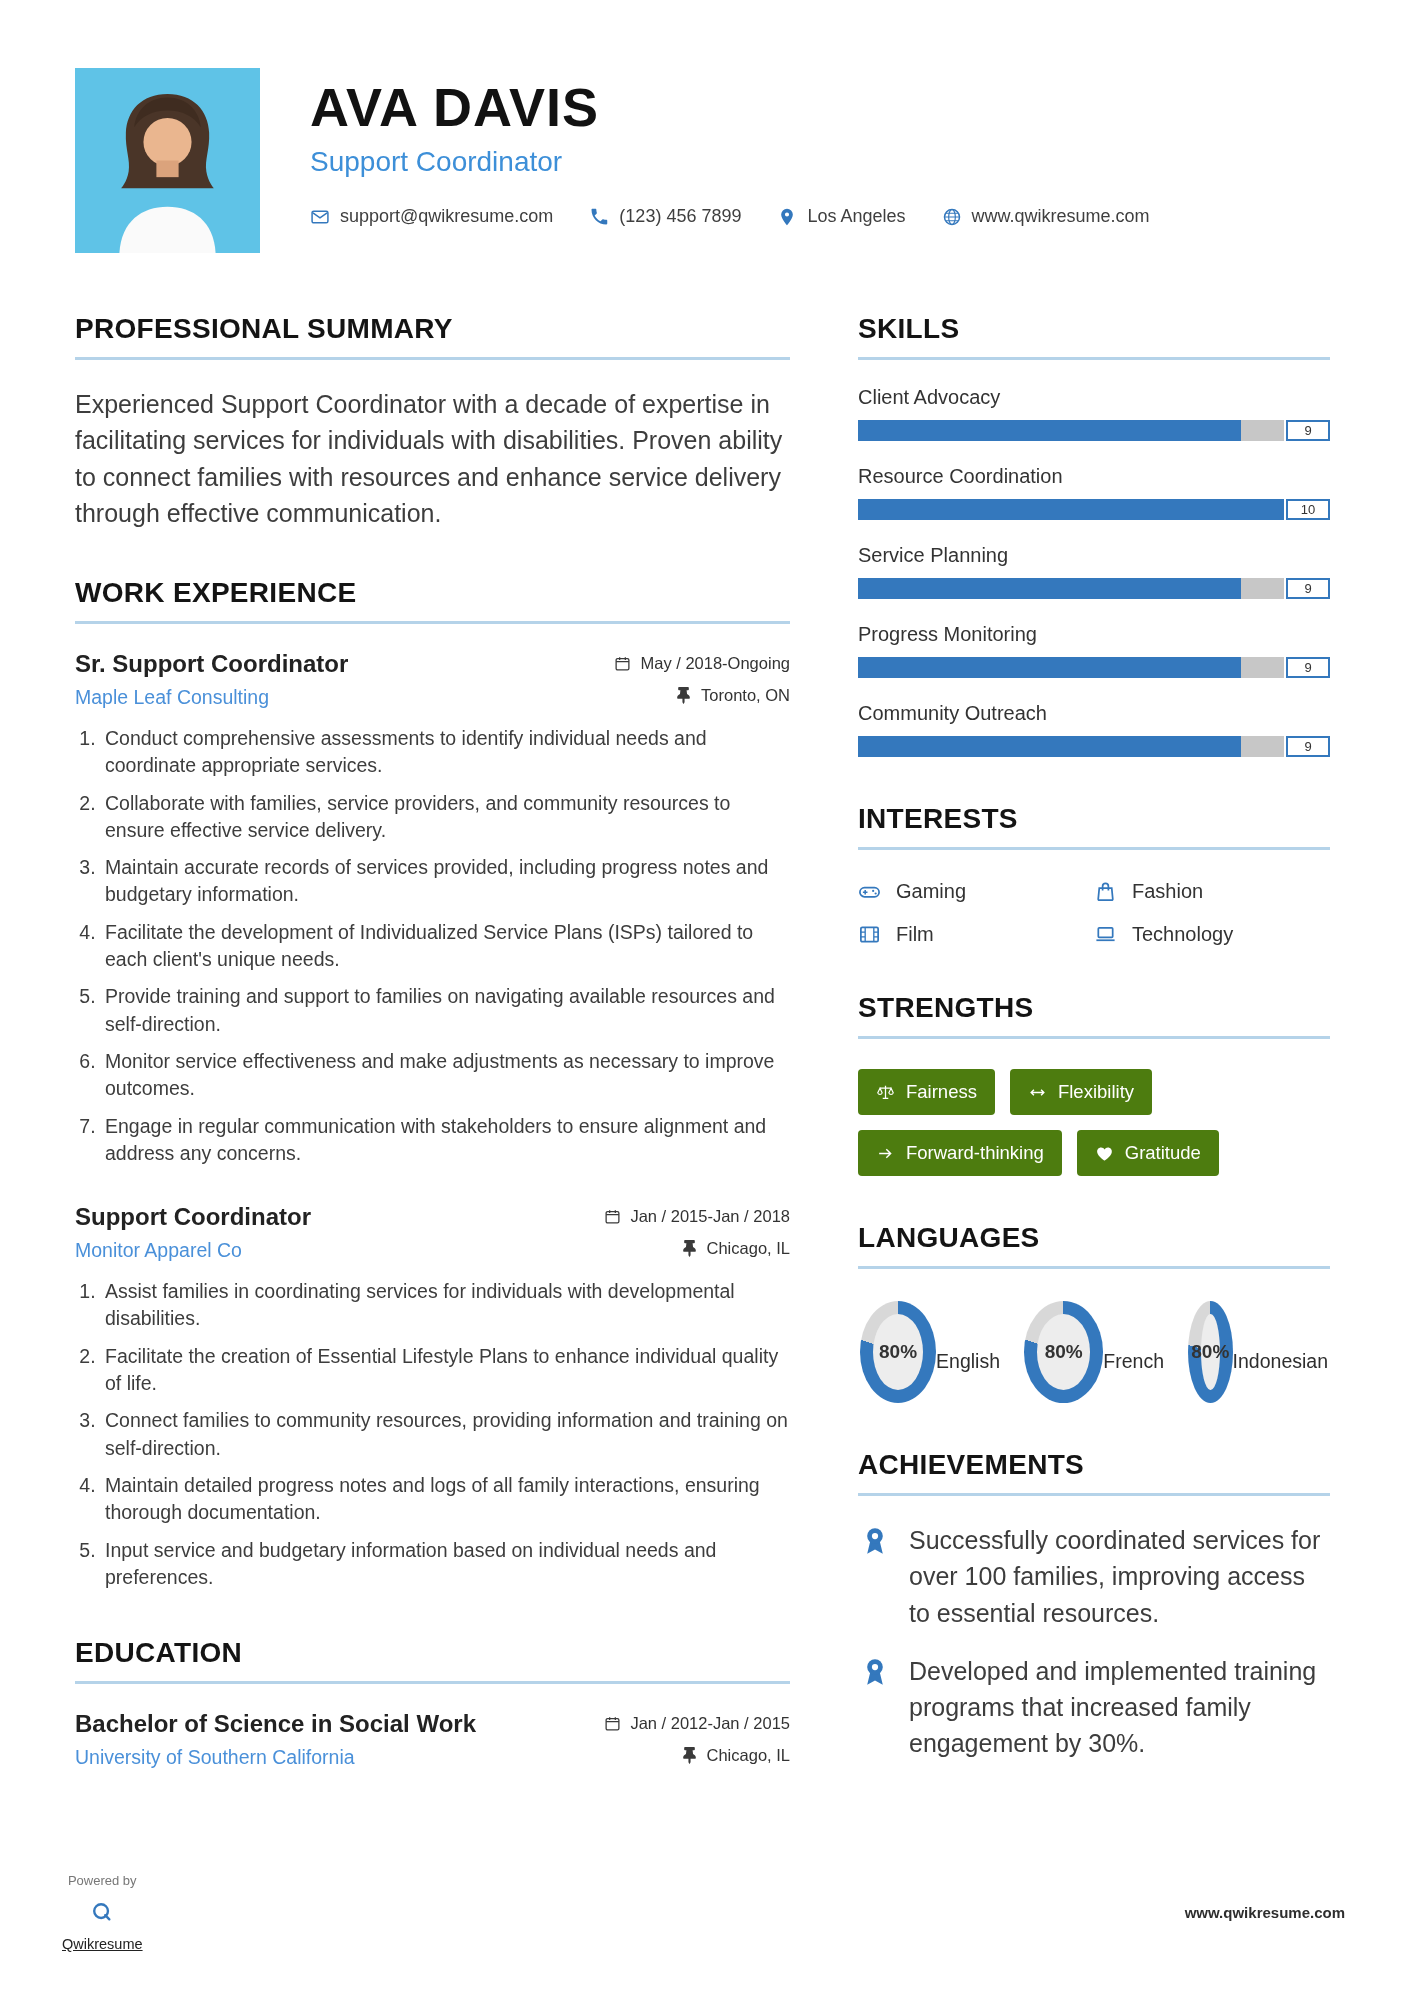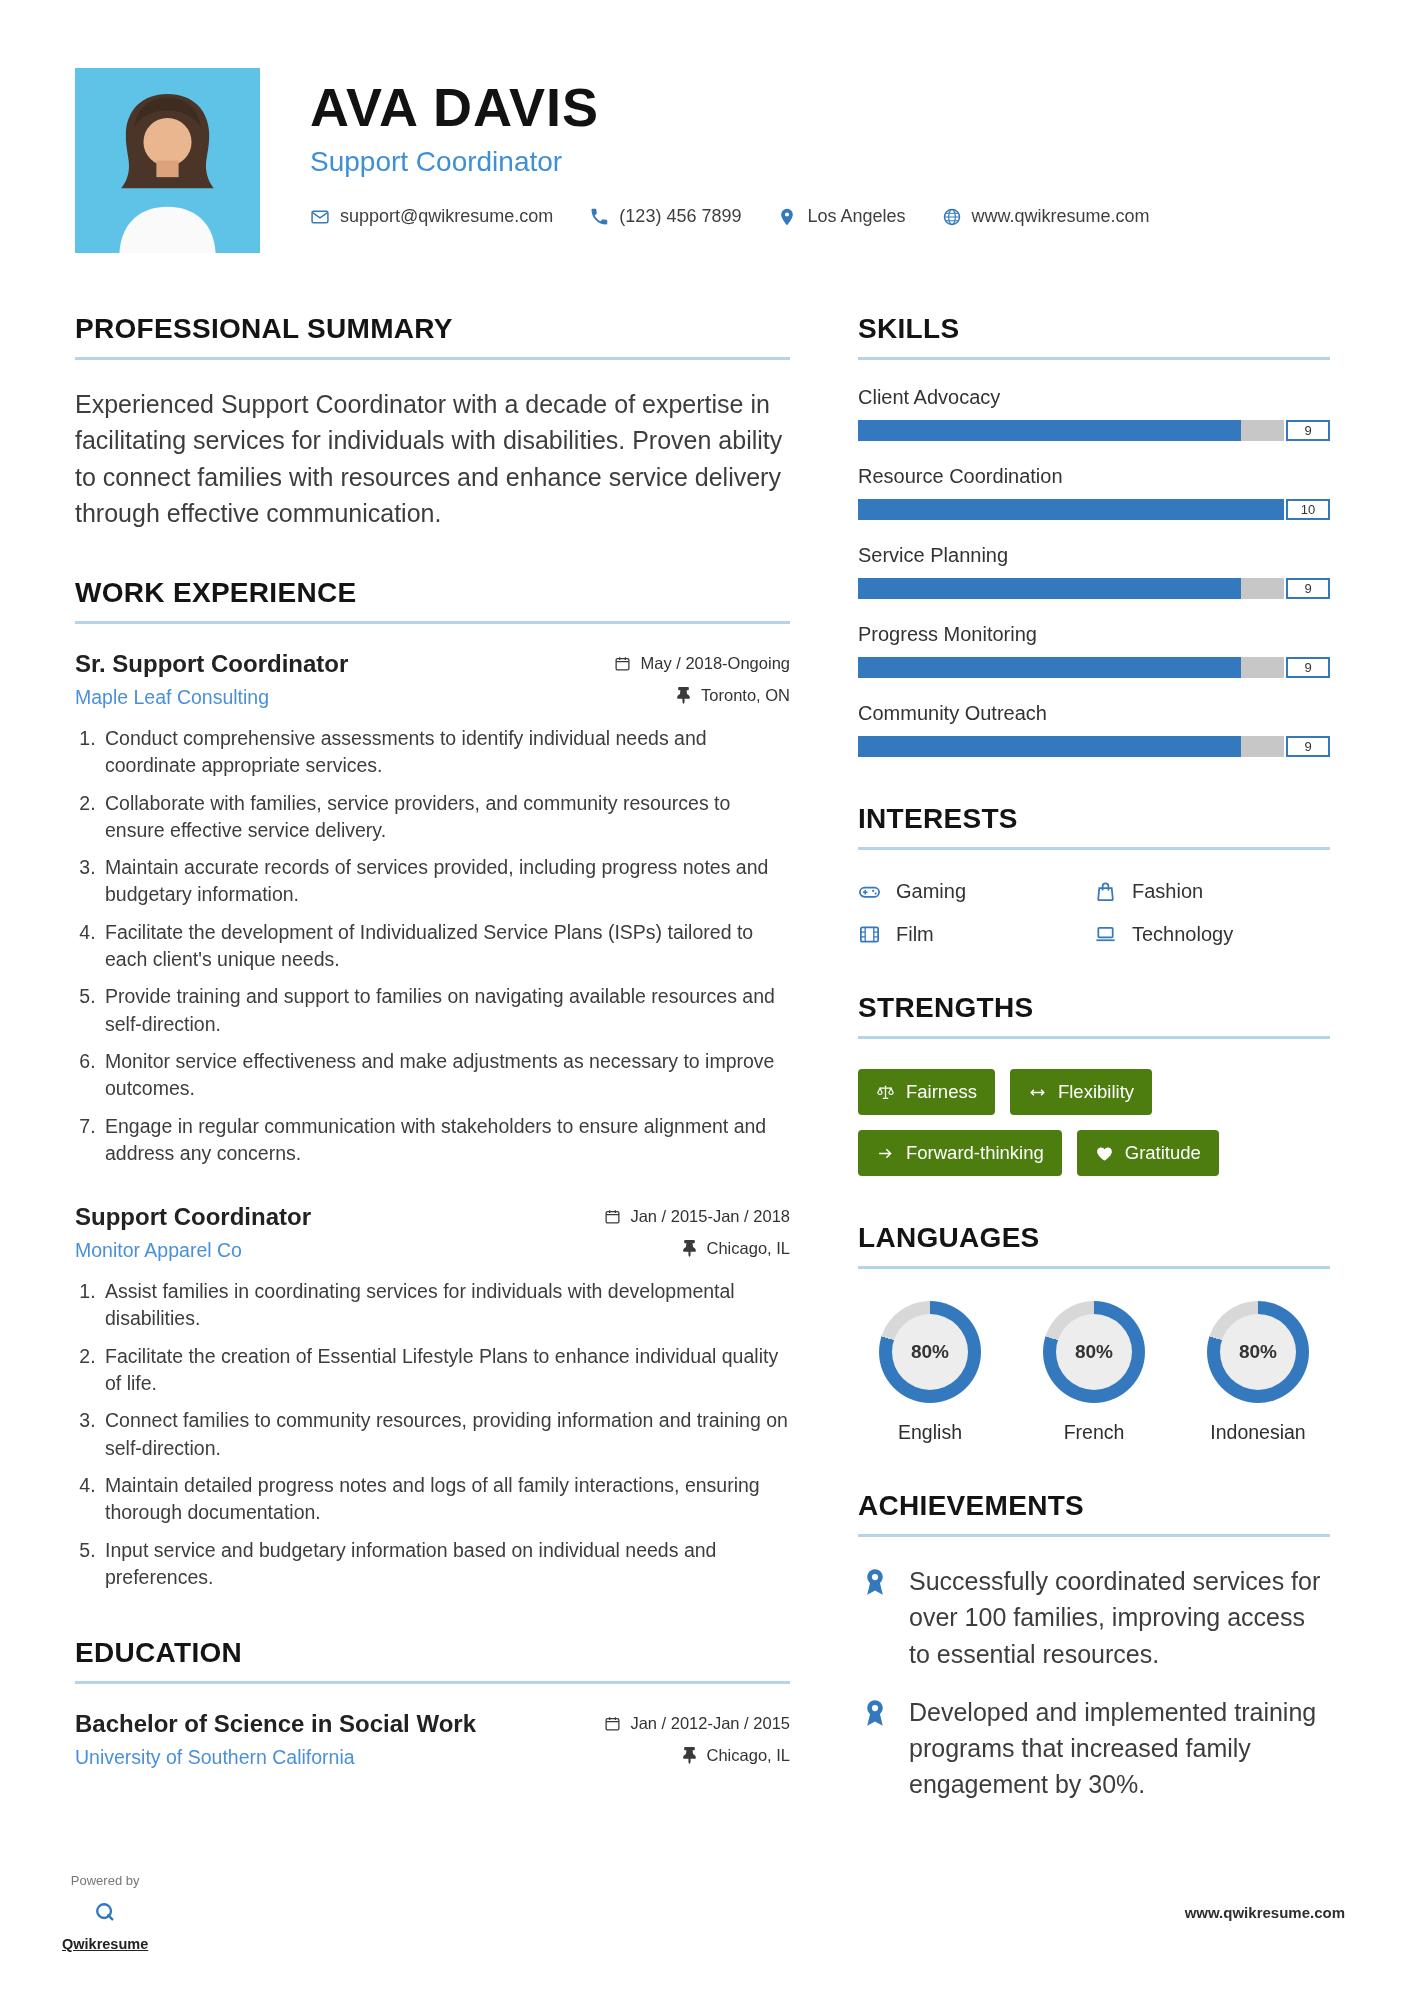--- a/index.html
+++ b/index.html
@@ -61,37 +61,37 @@
   .interest .icon { width:23px; height:23px; }
 
   
   .chips { display:flex; flex-wrap:wrap; gap:15px; padding-top:4px; }
   .chip { display:inline-flex; align-items:center; gap:11px; background:#4d7c0f; color:#fff;
           font-size:18.5px; padding:12px 18px; border-radius:4px; }
   .chip .icon { width:19px; height:19px; color:#fff; }
 
   
   .langs { display:flex; justify-content:space-between; padding:6px 2px 0; }
-  .lang { display:flex; flex-direction:column; align-items:center; width:140px; }
+  .lang { display:flex; flex-direction:row; align-items:center; width:140px; }
   .donut { width:102px; height:102px; border-radius:50%; position:relative; background:#d8d8d8; }
   .donut-hole { position:absolute; inset:13px; border-radius:50%; background:#ededed;
                 display:flex; align-items:center; justify-content:center;
                 font-size:19px; font-weight:700; color:#333; }
   .lang-name { margin-top:18px; font-size:19.5px; color:#2e2e2e; }
 
   
   .achv { display:flex; gap:17px; margin-bottom:22px; align-items:flex-start; }
   .achv-icon { width:34px; height:34px; margin-top:2px; }
 
   
   .footer { position:absolute; left:62px; right:62px; bottom:38px;
             display:flex; justify-content:space-between; align-items:center; }
   .powered { display:flex; align-items:center; gap:13px; font-size:13px; color:#777;flex-direction:column; }
   .brand-icon { width:22px; height:22px; }
-  a.brand { font-size:14.5px; color:#222; font-weight:700; text-decoration:underline; cursor:pointer; }
+  a.brand { font-size:14.5px; color:#222; font-weight:400; text-decoration:underline; cursor:pointer; }
   a.site { font-size:15px; color:#2e2e2e; font-weight:700; text-decoration:none; cursor:pointer; }
 </style>
 </head>
 <body>
 
 <svg width="0" height="0" style="position:absolute" aria-hidden="true">
   <symbol id="i-envelope" viewBox="0 0 24 24">
     <rect x="2.5" y="5" width="19" height="14" rx="2" fill="none" stroke="currentColor" stroke-width="1.8"></rect>
     <path d="M3.5 7l8.5 6 8.5-6" fill="none" stroke="currentColor" stroke-width="1.8"></path>
   </symbol>

